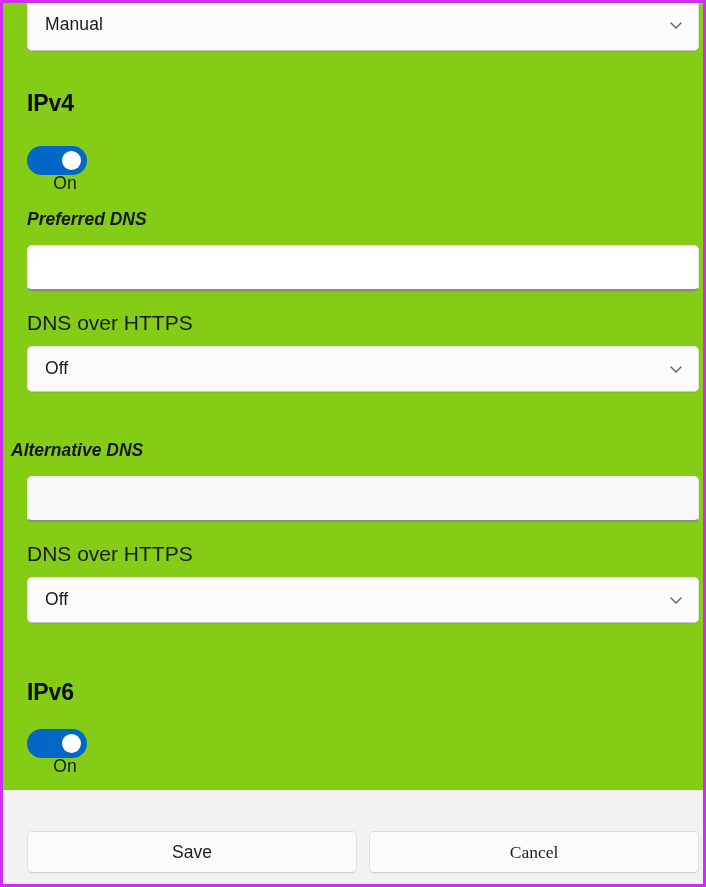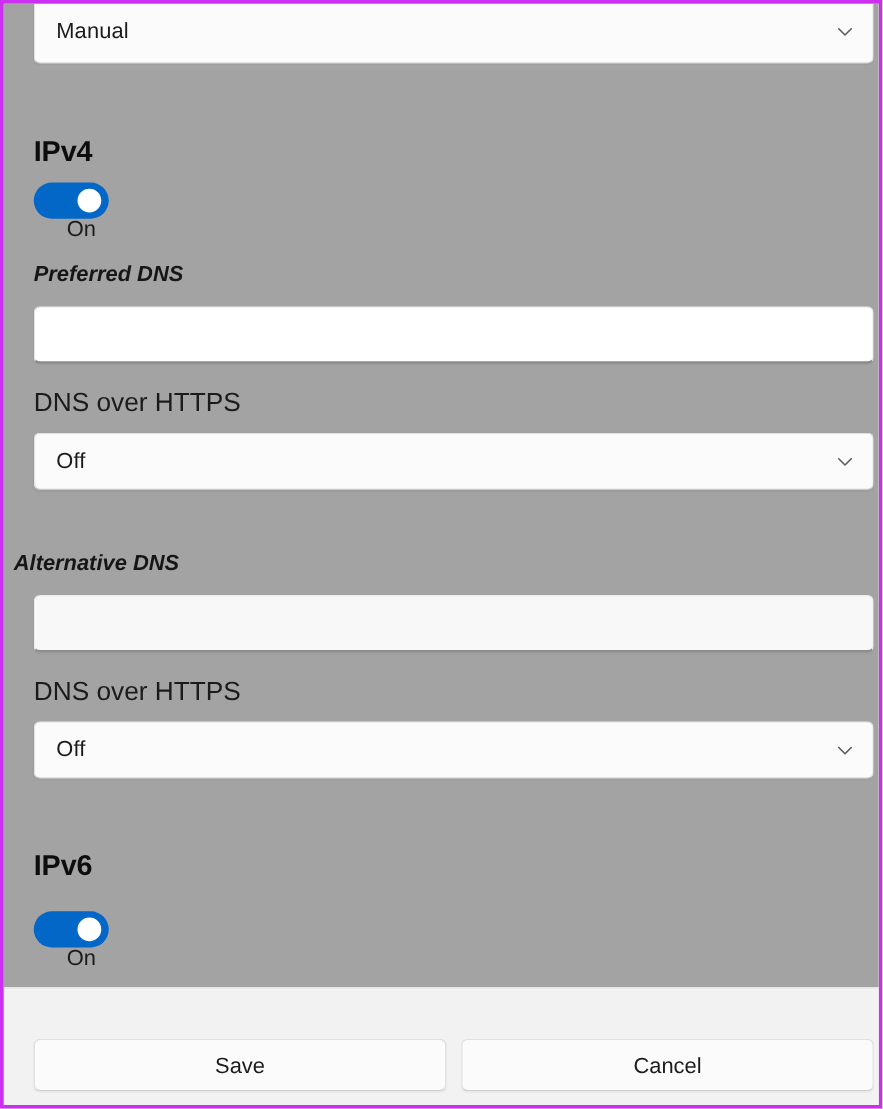--- a/index.html
+++ b/index.html
@@ -22,21 +22,21 @@
     overflow: hidden;
   }
 
   
   .content {
     position: absolute;
     left: 0;
     top: 0;
     right: 0;
     height: 787px;
-    background: #a3a3a3;
+    background: #84cc16;
     overflow: hidden;
   }
 
   
   .combo {
     position: absolute;
     box-sizing: border-box;
     background: #fbfbfb;
     border: 1px solid #e1e1e1;
     border-bottom: 1px solid #c9c9c9;
@@ -187,21 +187,21 @@
 
     <div class="combo" style="left:24px; top:-4px; width:672px; height:52px;">
       <span class="combo-text">Manual</span>
       <span class="chev">
         <svg viewBox="0 0 16 16" width="16" height="16">
           <path d="M3 6 L8 11 L13 6" fill="none" stroke="#5d5d5d" stroke-width="1.3" stroke-linecap="round" stroke-linejoin="round"></path>
         </svg>
       </span>
     </div>
 
-    <div class="section-head" style="left:24px; top:107px;">IPv4</div>
+    <div class="section-head" style="left:24px; top:89px;">IPv4</div>
 
     <div class="toggle-row" style="left:24px; top:143px;">
       <span class="toggle">
         <span class="knob"></span>
       </span>
       <span class="toggle-label">On</span>
     </div>
 
     <div class="field-label" style="left:24px; top:208px;">Preferred DNS</div>
     <div class="textbox" style="left:24px; top:242px; width:672px; height:46px;">
@@ -239,16 +239,16 @@
       <span class="toggle">
         <span class="knob"></span>
       </span>
       <span class="toggle-label">On</span>
     </div>
 
   </div>
 
   <div class="footer">
     <button class="btn" style="left:24px; top:40px; width:330px;">Save</button>
-    <button class="btn" style="left:366px; top:40px; width:330px;">Cancel</button>
+    <button class="btn" style="left:366px; top:40px; width:330px;font-family:Liberation Serif, serif;">Cancel</button>
   </div>
 
 </div>
 
 </body></html>

